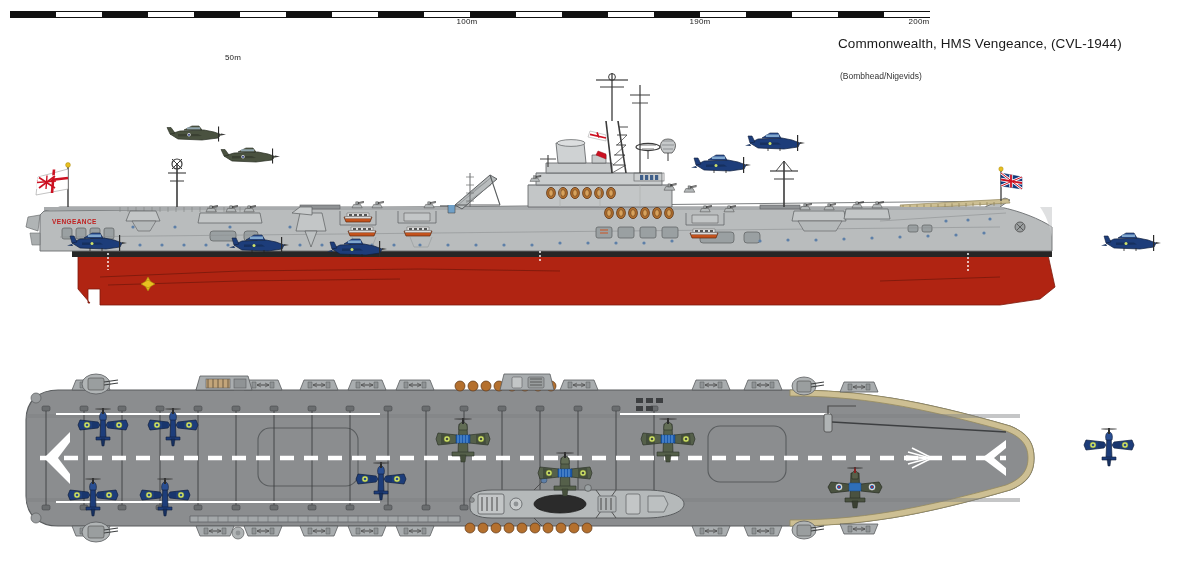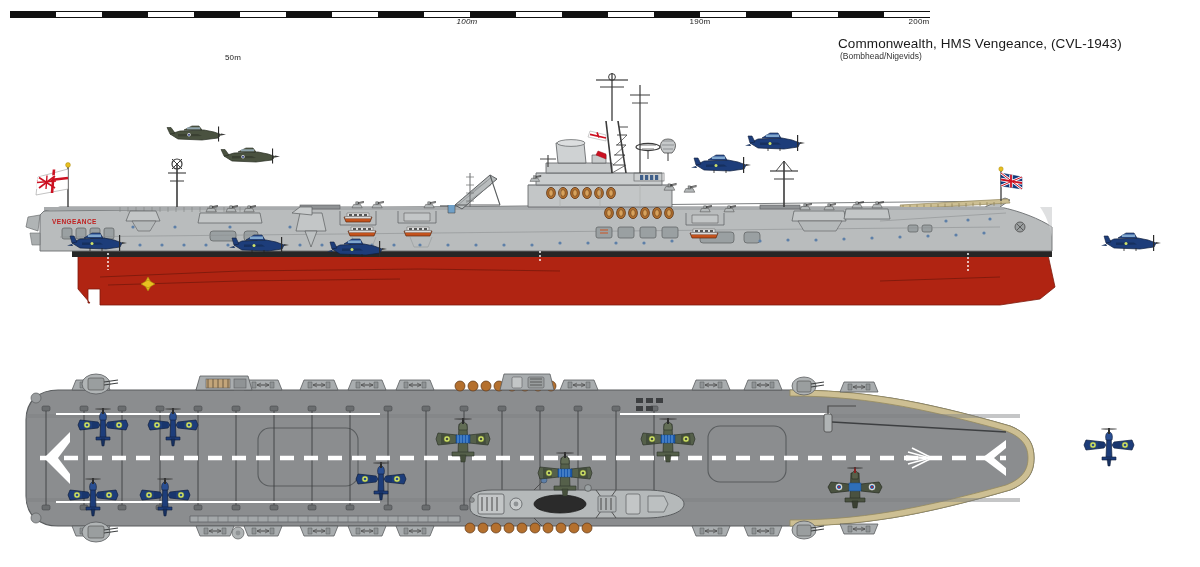--- a/index.html
+++ b/index.html
@@ -6,21 +6,21 @@
   body{width:1200px;height:567px;position:relative;overflow:hidden;
        font-family:"Liberation Sans", sans-serif;}
   .abs{position:absolute;}
   #scalebar-wrap{position:absolute;left:0;top:0;width:1200px;height:30px;}
   .sb-seg{position:absolute;top:11px;height:5px;}
   .sb-line{position:absolute;left:10px;top:13px;width:920px;height:1px;background:#111;}
   .sb-label{position:absolute;top:17px;font-size:8px;color:#222;
             transform:translateX(-50%);white-space:nowrap;letter-spacing:.2px;}
   #title-block{position:absolute;left:838px;top:36px;}
   #title-main{font-size:13.5px;color:#1a1a1a;letter-spacing:.1px;white-space:nowrap;}
-  #title-sub{font-size:8.5px;color:#333;margin-top:0;margin-left:2px;white-space:nowrap;}
+  #title-sub{font-size:8.5px;color:#333;margin-top:20px;margin-left:2px;white-space:nowrap;}
   svg{display:block;}
   .nosel{user-select:none;}
 </style>
 </head>
 <body>
 
 <div id="scalebar-wrap">
   <div class="sb-line"></div>
   <div id="sb-segments">
       <div class="sb-seg" style="left: 10px; width: 46px; background: rgb(17, 17, 17); border-top: 1px solid rgb(17, 17, 17); border-bottom: 1px solid rgb(17, 17, 17);"></div>
@@ -39,28 +39,28 @@
       <div class="sb-seg" style="left: 608px; width: 46px; background: rgb(255, 255, 255); border-top: 1px solid rgb(17, 17, 17); border-bottom: 1px solid rgb(17, 17, 17);"></div>
       <div class="sb-seg" style="left: 654px; width: 46px; background: rgb(17, 17, 17); border-top: 1px solid rgb(17, 17, 17); border-bottom: 1px solid rgb(17, 17, 17);"></div>
       <div class="sb-seg" style="left: 700px; width: 46px; background: rgb(255, 255, 255); border-top: 1px solid rgb(17, 17, 17); border-bottom: 1px solid rgb(17, 17, 17);"></div>
       <div class="sb-seg" style="left: 746px; width: 46px; background: rgb(17, 17, 17); border-top: 1px solid rgb(17, 17, 17); border-bottom: 1px solid rgb(17, 17, 17);"></div>
       <div class="sb-seg" style="left: 792px; width: 46px; background: rgb(255, 255, 255); border-top: 1px solid rgb(17, 17, 17); border-bottom: 1px solid rgb(17, 17, 17);"></div>
       <div class="sb-seg" style="left: 838px; width: 46px; background: rgb(17, 17, 17); border-top: 1px solid rgb(17, 17, 17); border-bottom: 1px solid rgb(17, 17, 17);"></div>
       <div class="sb-seg" style="left: 884px; width: 46px; background: rgb(255, 255, 255); border-top: 1px solid rgb(17, 17, 17); border-bottom: 1px solid rgb(17, 17, 17);"></div>
     </div>
   <div id="sb-labels">
       <div class="sb-label" style="left: 233px; margin-top: 36px;">50m</div>
-      <div class="sb-label" style="left: 467px; font-style: italic;">100m</div>
+      <div class="sb-label" style="left: 467px;">100m</div>
       <div class="sb-label" style="left: 700px;">190m</div>
       <div class="sb-label" style="left: 919px;">200m</div>
     </div>
 </div>
 
 <div id="title-block">
-  <div id="title-main">Commonwealth, HMS Vengeance, (CVL-1943)</div>
+  <div id="title-main">Commonwealth, HMS Vengeance, (CVL-1944)</div>
   <div id="title-sub">(Bombhead/Nigevids)</div>
 </div>
 
 <svg class="abs nosel" id="profile-svg" style="left:0;top:55px;" width="1200" height="260" viewBox="0 0 1200 260">
   <defs>
     <g id="corsair-side">
       <path d="M2,10 L10,6 L34,5 L44,7 L52,10 L50,14 L36,16 L10,15 Z" fill="#1d3d7a" stroke="#101f3d" stroke-width=".7"></path>
       <path d="M14,5 L22,0 L30,0 L33,5 Z" fill="#2a4f92" stroke="#101f3d" stroke-width=".6"></path>
       <path d="M18,1.5 L31,1.5 L31,4 L18,4 Z" fill="#8fb6d8" opacity=".85"></path>
       <path d="M12,9.5 L30,9.5 L33,11.5 L12,12 Z" fill="#16305f"></path>

